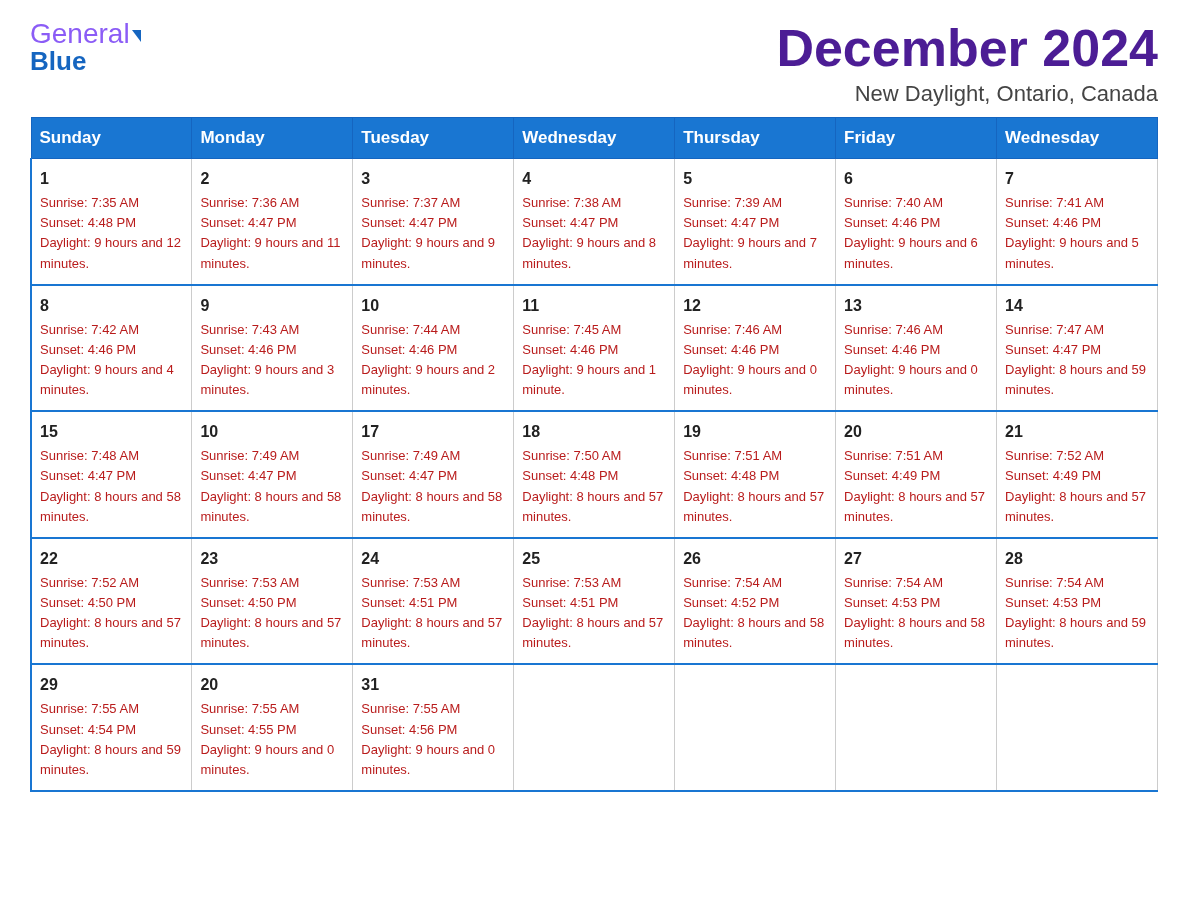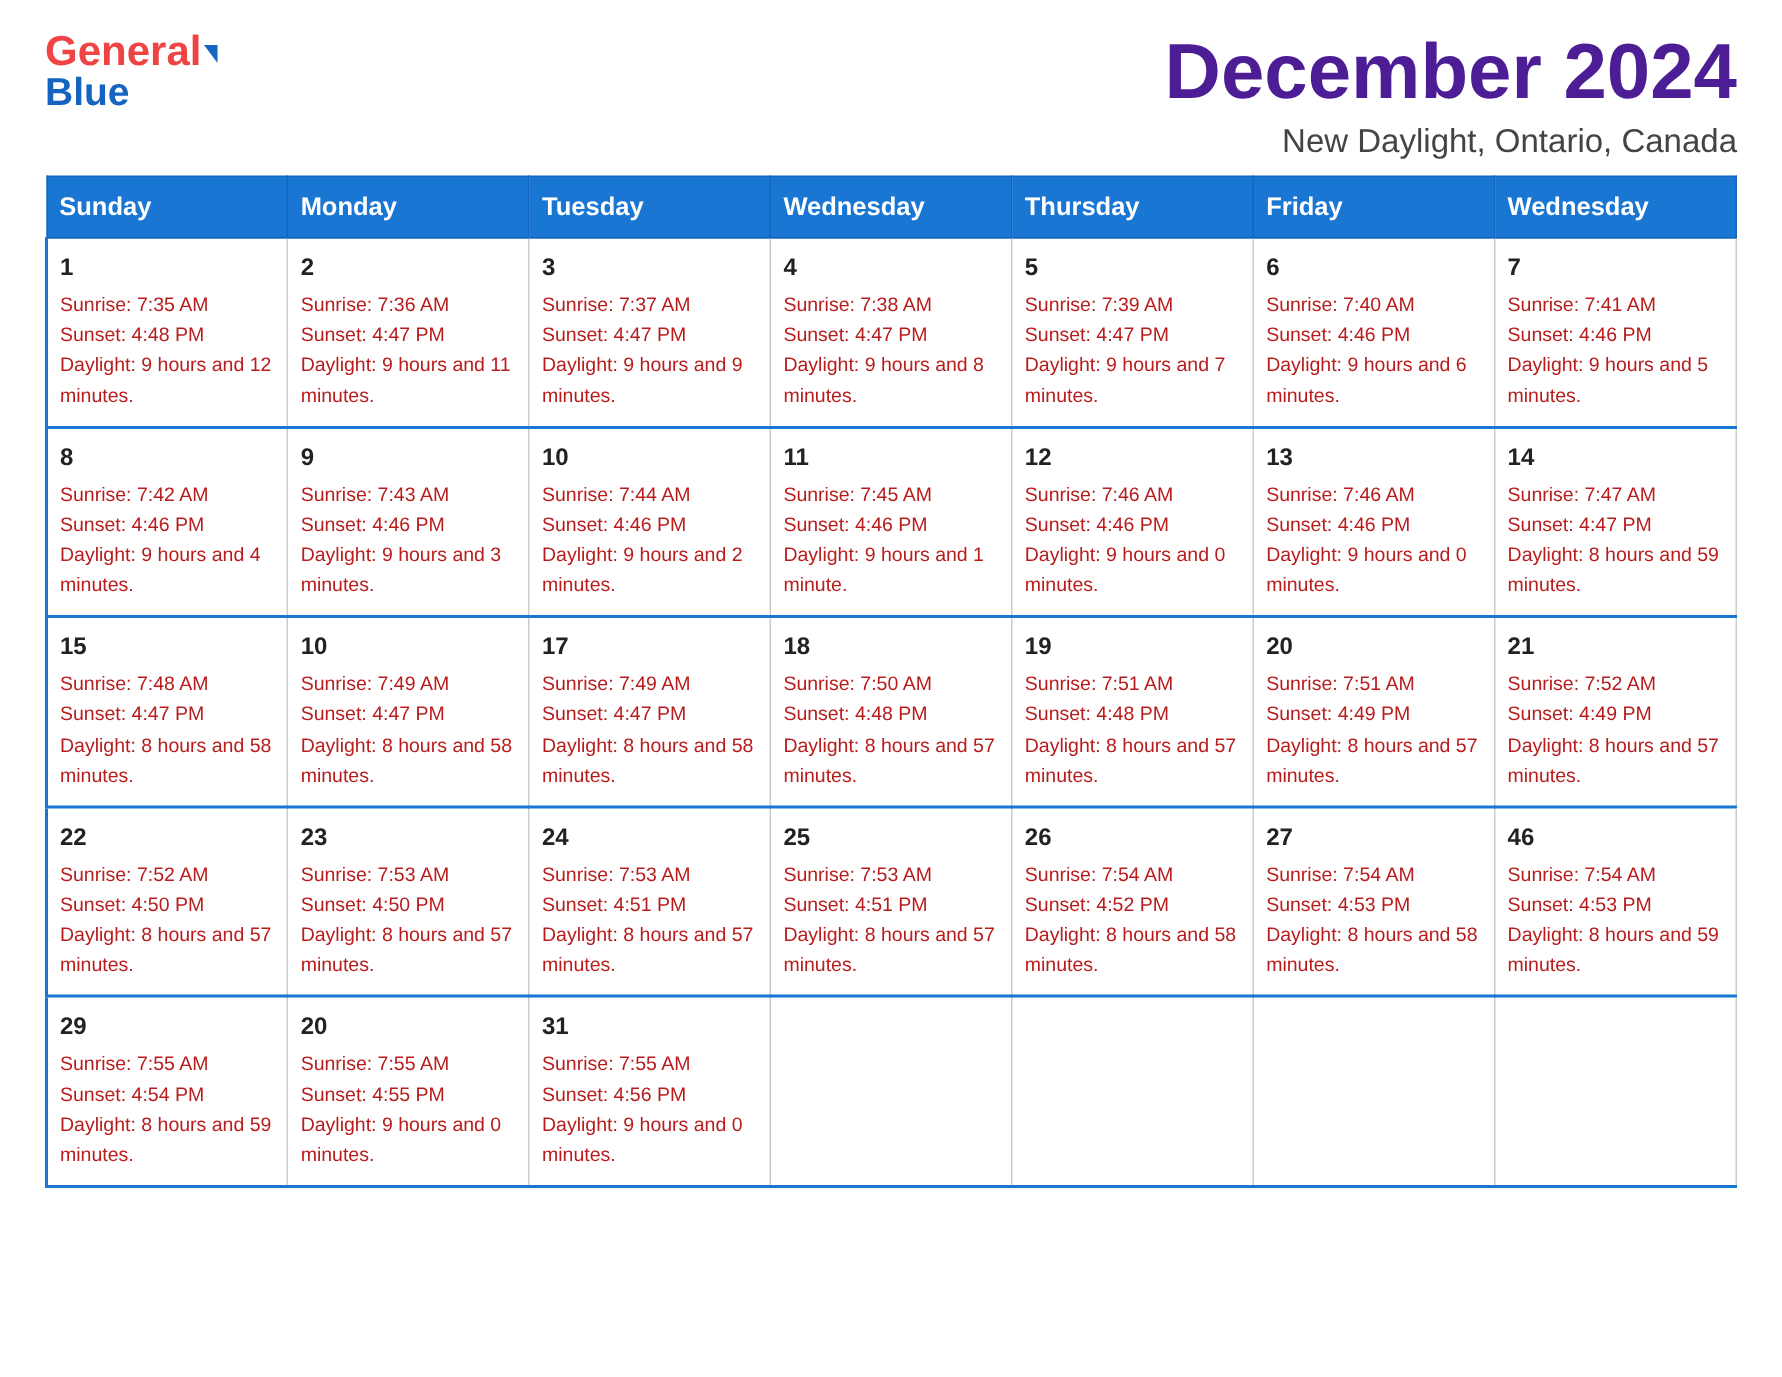--- a/index.html
+++ b/index.html
@@ -15,22 +15,22 @@
       align-items: flex-start;
       margin-bottom: 10px;
     }
     .logo-area {
       display: flex;
       flex-direction: column;
       align-items: flex-start;
     }
     .logo-text {
       font-size: 28px;
-      font-weight: bold;
-      color: #ef4444;
+      font-weight: normal;
+      color: #8b5cf6;
       line-height: 1;
     }
     .logo-line2 {
       font-size: 26px;
       font-weight: bold;
       color: #1565c0;
       margin-top: -2px;
     }
     .title-area {
       text-align: right;
@@ -229,21 +229,21 @@
         </td>
         <td>
           <span class="day-num">26</span>
           <div class="day-info">Sunrise: 7:54 AM<br>Sunset: 4:52 PM<br>Daylight: 8 hours and 58 minutes.</div>
         </td>
         <td>
           <span class="day-num">27</span>
           <div class="day-info">Sunrise: 7:54 AM<br>Sunset: 4:53 PM<br>Daylight: 8 hours and 58 minutes.</div>
         </td>
         <td>
-          <span class="day-num">46</span>
+          <span class="day-num">28</span>
           <div class="day-info">Sunrise: 7:54 AM<br>Sunset: 4:53 PM<br>Daylight: 8 hours and 59 minutes.</div>
         </td>
       </tr>
       <tr>
         <td>
           <span class="day-num">29</span>
           <div class="day-info">Sunrise: 7:55 AM<br>Sunset: 4:54 PM<br>Daylight: 8 hours and 59 minutes.</div>
         </td>
         <td>
           <span class="day-num">20</span>

